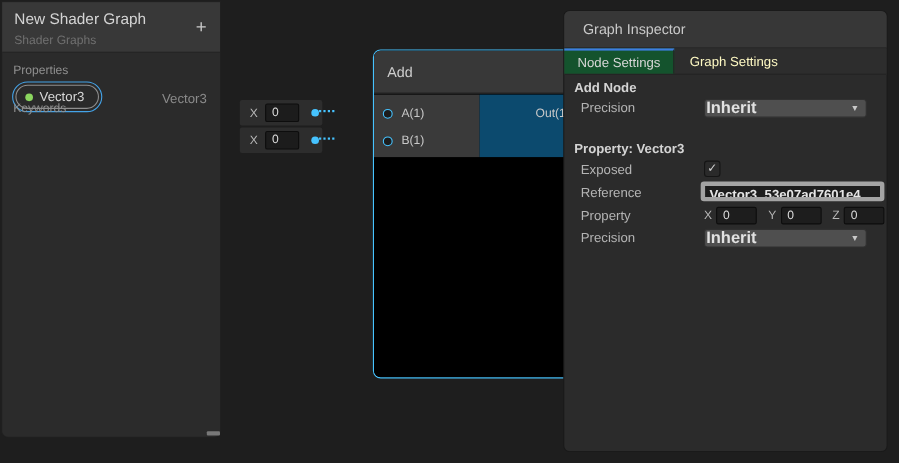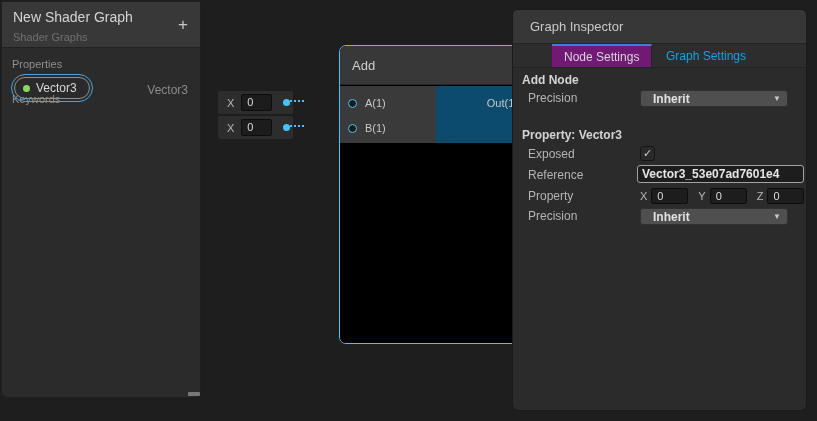--- a/index.html
+++ b/index.html
@@ -87,43 +87,43 @@
     position:absolute; left:0; top:0; right:0; height:34px;
     background:#373737; border-radius:5px 5px 0 0; border-bottom:1px solid #242424;
   }
   .gi-title { position:absolute; left:17px; top:9px; font-size:13px; color:#C9C9C9; }
   .gi-tabs {
     position:absolute; left:0; top:34px; right:0; height:24px;
     background:#2D2D2D; border-bottom:1px solid #242424; display:flex;
   }
   .gi-tab {
     height:100%; display:flex; align-items:center; padding:0 14px;
-    font-size:12px; color:#0ea5e9; cursor:pointer;
+    font-size:12px; color:#fef9c3; cursor:pointer;
   }
   .gi-tab.active {
-    background:#701a75; color:#D6D6D6; width:100px;
-    border-top:2px solid #3E7DE0; border-right:1px solid #242424; padding:0 0 0 12px;margin-left:39px;
+    background:#14532d; color:#D6D6D6; width:100px;
+    border-top:2px solid #3E7DE0; border-right:1px solid #242424; padding:0 0 0 12px;
   }
   .gi-heading { position:absolute; left:9px; font-size:12px; font-weight:bold; color:#D4D4D4; }
   .gi-label { position:absolute; left:15px; font-size:12px; color:#B4B4B4; }
   .dropdown {
     position:absolute; left:127px; width:148px; height:17px;
     background:#4F4F4F; border:1px solid #303030; border-radius:3px;
     display:flex; align-items:center; cursor:pointer;
   }
-  .dd-text { font-size:12px; font-weight:bold; color:#E2E2E2; margin-left:12px; flex:1; }
+  .dd-text { font-size:15px; font-weight:bold; color:#E2E2E2; margin-left:1px; flex:1; }
   .dd-arrow { font-size:8px; color:#C9C9C9; margin-right:6px; }
   .checkbox {
     position:absolute; left:127px; width:15px; height:15px;
     background:#2A2A2A; border:1px solid #151515; border-radius:3px;
     font-size:11px; color:#D0D0D0; text-align:center; line-height:13px; cursor:pointer;
   }
   .text-field {
     position:absolute; left:124px; width:167px; height:18px;
-    background:#1D1D1D; border:1px solid #a3a3a3; border-radius:3px;
+    background:#1D1D1D; border:4px solid #a3a3a3; border-radius:3px;
     font-size:12px; font-weight:bold; color:#E6E6E6; line-height:16px; padding-left:4px;
     white-space:nowrap; overflow:hidden;
   }
   .vec-group { position:absolute; left:127px; display:flex; align-items:center; }
   .vec-axis { font-size:11px; color:#B8B8B8; margin-right:4px; }
   .vec-field {
     width:37px; height:16px; background:#1D1D1D; border:1px solid #0D0D0D;
     border-radius:2px; font-size:11px; color:#DCDCDC; line-height:14px;
     padding-left:5px; margin-right:10px;
   }

